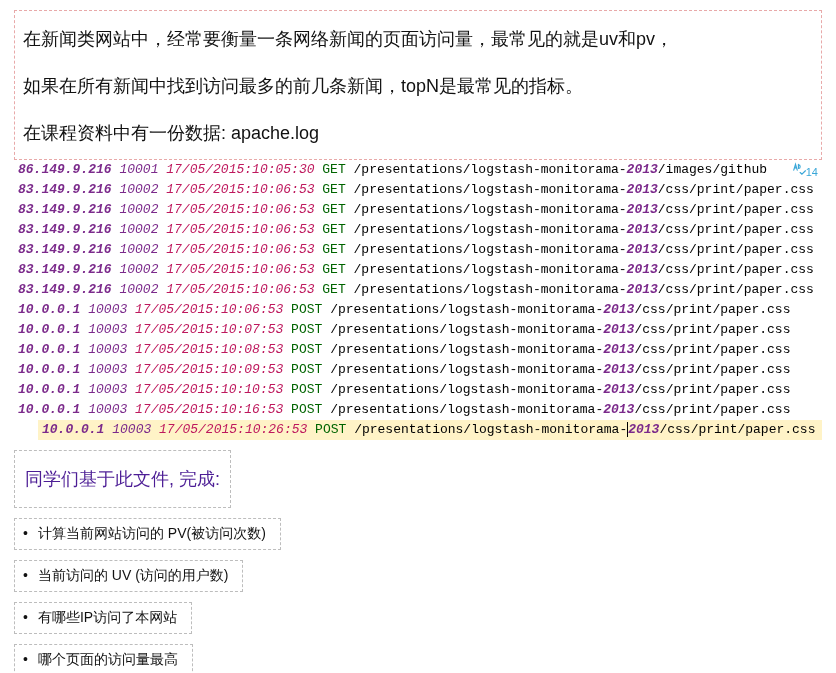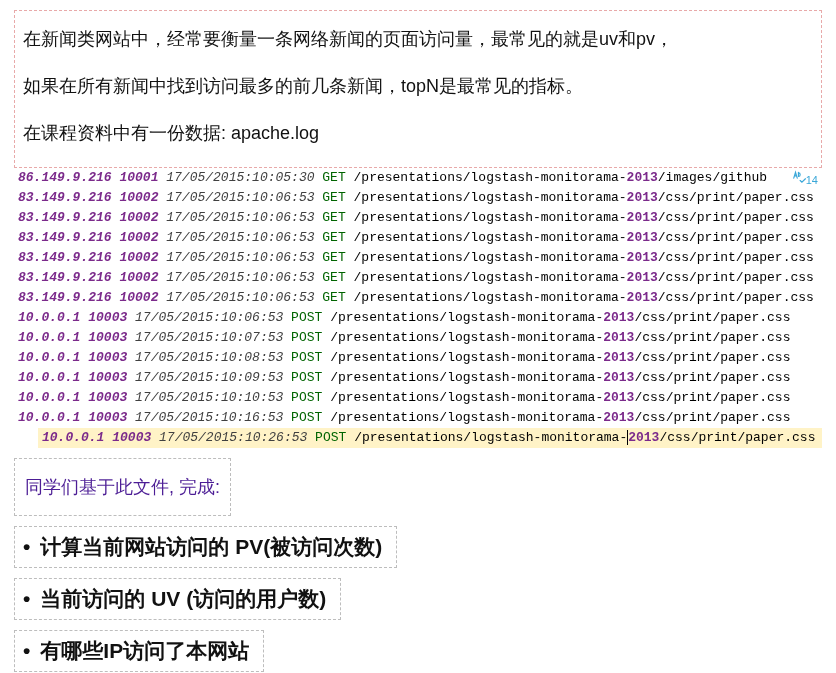--- a/index.html
+++ b/index.html
@@ -13,39 +13,39 @@
     border: 1px dashed #e8a9a9;
     margin: 10px 14px 0 14px;
     padding: 8px 8px 8px 8px;
   }
   .intro-box p {
     margin: 6px 0 18px 0;
     font-size: 18px;
     color: #111;
     line-height: 1.6;
   }
-  .intro-box p:last-child { margin-bottom: 12px; }
+  .intro-box p:last-child { margin-bottom: 4px; }
   .log-block {
     margin: 0 14px;
     font-family: "Courier New", monospace;
     font-size: 13px;
     line-height: 20px;
     white-space: nowrap;
     overflow: hidden;
     position: relative;
     background: #fff;
   }
   .log-row { padding: 0 4px; }
   .log-row .ip { color: #7b2a8b; font-style: italic; font-weight: bold; }
-  .log-row .port { color: #7b2a8b; font-style: italic; font-weight: bold; }
-  .log-row .ts { color: #404040; font-style: italic; }
+  .log-row .port { color: #7b2a8b; font-style: italic; font-weight: normal; }
+  .log-row .ts { color: #be185d; font-style: italic; }
   .log-row .mth { color: #006400; }
   .log-row .path { color: #000; }
   .log-row .u { text-decoration-style: dotted; text-decoration-color: #7fbf7f; }
-  .log-row .year { color: #7b2a8b; font-weight: bold; }
+  .log-row .year { color: #7b2a8b; font-style: italic; font-weight: bold; }
   .log-row.last { background: #fff3c7; margin-left: 24px; }
   .cursor { border-left: 1px solid #000; }
   .badge {
     position: absolute;
     top: 2px;
     right: 4px;
     font-family: Arial, sans-serif;
     font-size: 11px;
     color: #3aa7d8;
     display: flex;
@@ -67,23 +67,22 @@
     margin: 0 14px;
     padding: 0;
   }
   ul.tasks li {
     margin: 10px 0;
   }
   ul.tasks li .inner {
     display: inline-block;
     border: 1px dashed #bdbdbd;
     padding: 6px 14px 6px 8px;
-    font-size: 21px;
+    font-size: 14px;
     color: #111;
-    font-weight: bold;
   }
   ul.tasks li .bullet { margin-right: 10px; }
 </style>
 </head>
 <body>
 
 <div class="intro-box">
   <p>在新闻类网站中，经常要衡量一条网络新闻的页面访问量，最常见的就是uv和pv，</p>
   <p>如果在所有新闻中找到访问最多的前几条新闻，topN是最常见的指标。</p>
   <p>在课程资料中有一份数据: apache.log</p>

